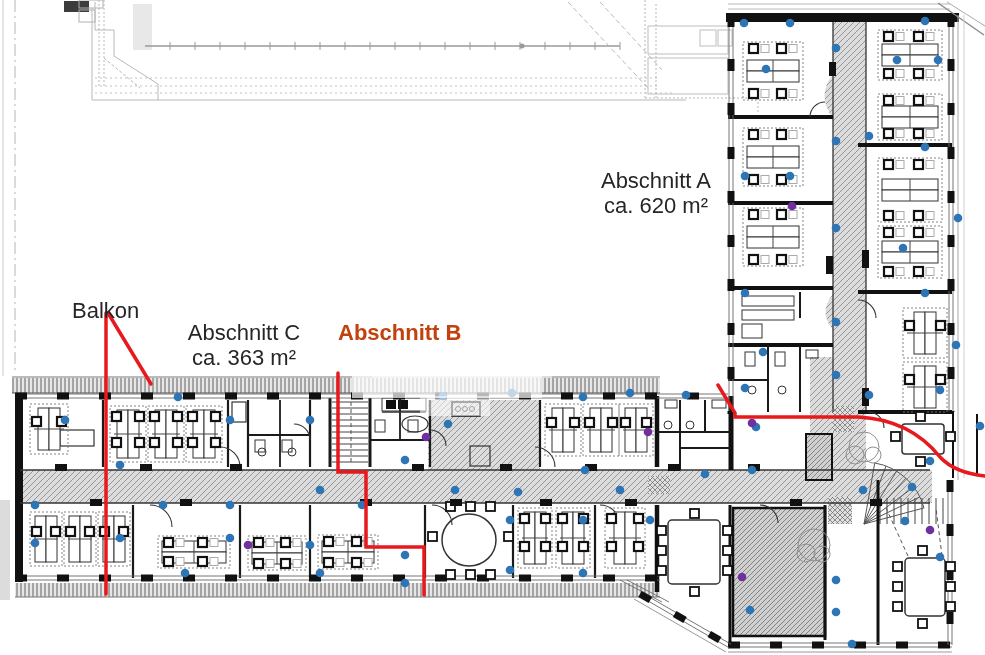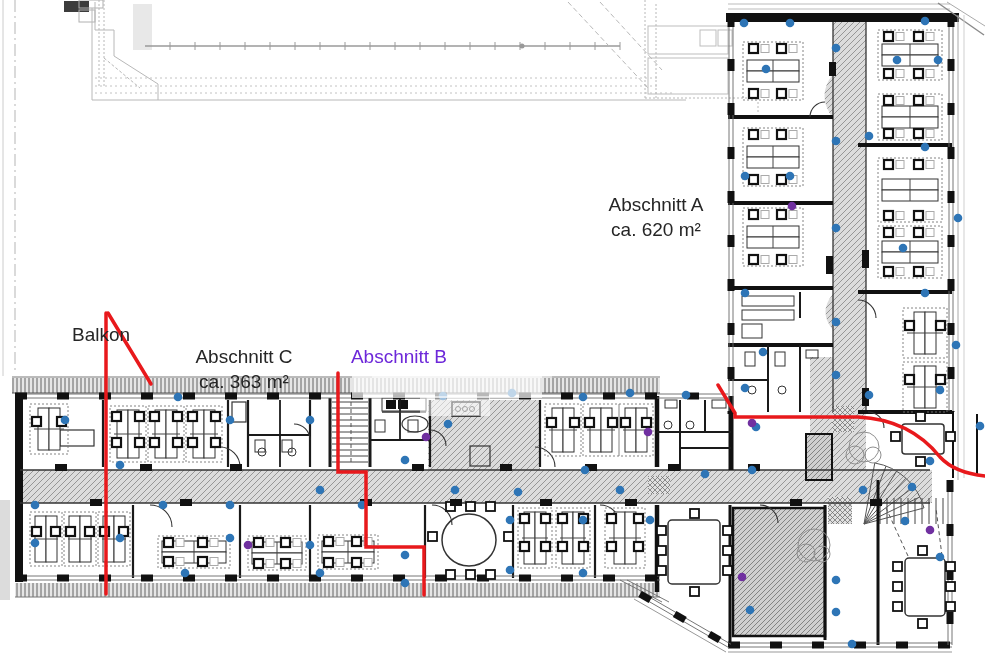--- a/index.html
+++ b/index.html
@@ -1,22 +1,22 @@
 <!DOCTYPE html>
 <html><head>
 <meta charset="utf-8">
 <style>
   html,body{margin:0;padding:0;background:#fff;}
   #stage{position:relative;width:985px;height:655px;background:#fff;overflow:hidden;
          font-family:"Liberation Sans",sans-serif;}
   #plan{position:absolute;left:0;top:0;}
-  .lbl{position:absolute;color:#262626;font-size:19px;line-height:25px;text-align:center;
-       white-space:nowrap;margin-top:24px;}
+  .lbl{position:absolute;color:#262626;font-size:22px;line-height:25px;text-align:center;
+       white-space:nowrap;}
   .lbl.single{text-align:left;}
-  .washed{color:#6d28d9;}
+  .washed{color:#c2410c;font-weight:bold;}
 </style>
 </head>
 <body>
 
 <div id="stage">
   <svg id="plan" width="985" height="655" viewBox="0 0 985 655" xmlns="http://www.w3.org/2000/svg">
     <defs>
       <pattern id="hDiag" width="6" height="6" patternUnits="userSpaceOnUse">
         <rect width="6" height="6" fill="#dcdcdc"></rect>
         <path d="M0,6 L6,0" stroke="#8f8f8f" stroke-width="0.9"></path>

